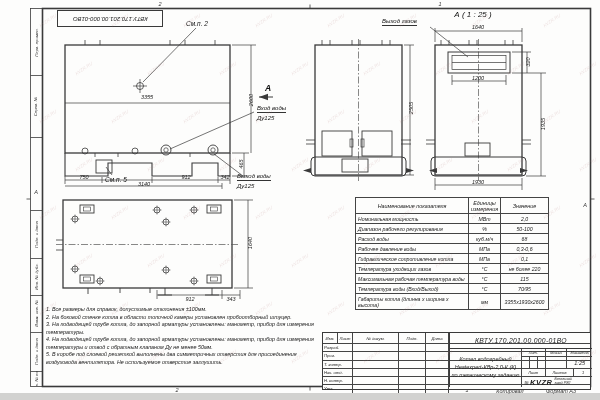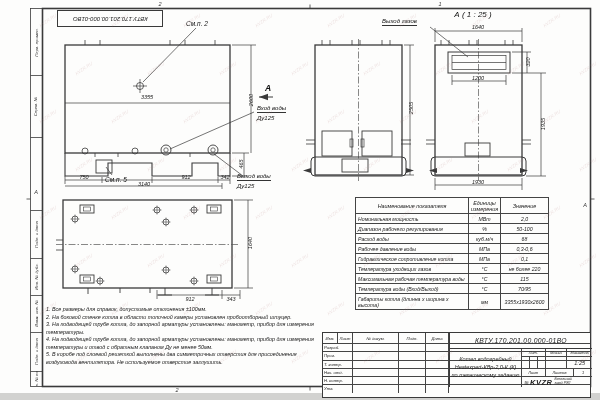--- a/index.html
+++ b/index.html
@@ -26,21 +26,21 @@
   #spec-table th,#spec-table td{border:0.9px solid #444;font:italic 5.2px "Liberation Sans",sans-serif;
        padding:1.5px 2px;color:#1c1c1c;}
   #spec-table th{text-align:center;font-size:5.4px;}
   #spec-table td.c{text-align:center;}
   #spec-table td.n{text-align:left;}
   #spec-table col.c1{width:114px;} #spec-table col.c2{width:32px;} #spec-table col.c3{width:48px;}
   
   #notes{position:absolute;left:46px;top:306px;width:283px;z-index:2;}
   #notes div{font:italic 5.4px "Liberation Sans",sans-serif;line-height:1.4;color:#1a1a1a;}
   
-  #tblock{position:absolute;left:322px;top:332px;width:269px;height:66px;border:1.3px solid #3a3a3a;
+  #tblock{position:absolute;left:322px;top:332px;width:269px;height:58px;border:1.3px solid #3a3a3a;
        box-sizing:border-box;z-index:2;background:#fdfdfc;}
   .tb-head{display:flex;height:10px;}
   .tb-head span,.tb-row span{font:italic 4.2px "Liberation Sans",sans-serif;box-sizing:border-box;
        border-right:0.8px solid #444;display:flex;align-items:center;justify-content:center;overflow:hidden;}
   .tb-row{display:flex;height:7.25px;border-top:0.8px solid #444;}
   .tb-row span.lbl{justify-content:flex-start;padding-left:1px;}
   .tb-doc{position:absolute;left:126px;top:0;width:143px;height:16px;border-left:1.1px solid #3a3a3a;
        border-bottom:1.1px solid #3a3a3a;box-sizing:border-box;display:flex;align-items:center;justify-content:center;
        font:italic 6.8px "Liberation Sans",sans-serif;letter-spacing:0.3px;}
   .tb-name{position:absolute;left:126px;top:16px;width:72px;height:38px;border-left:1.1px solid #3a3a3a;

